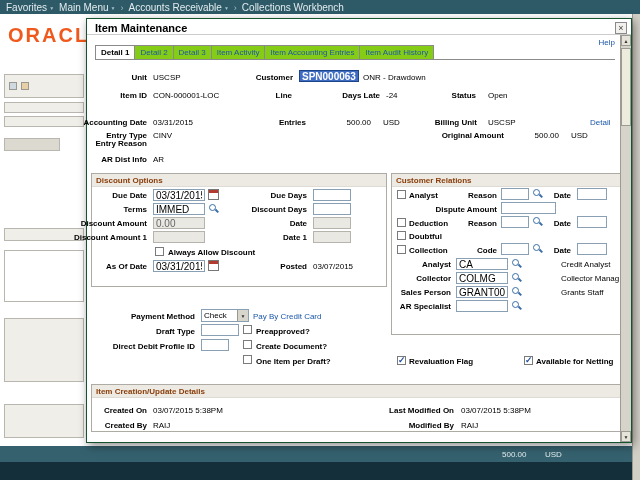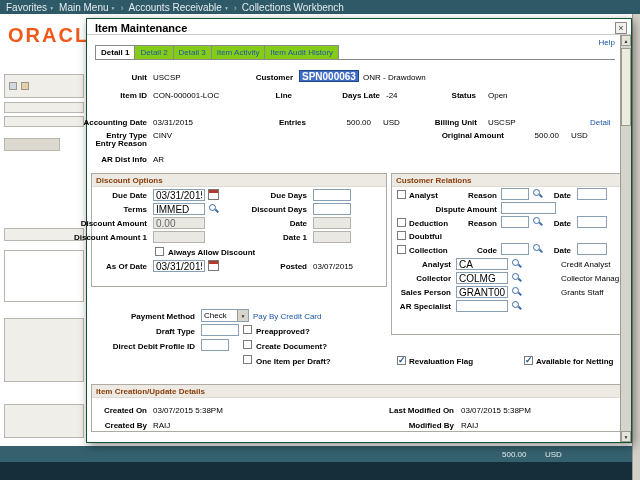--- a/index.html
+++ b/index.html
@@ -109,20 +109,21 @@
       <div id="modal-title">Item Maintenance</div>
       <div id="modal-close"></div>
     </div>
     <div id="help-link" class="link" style="position:absolute">Help</div>
 
     <div id="tabs">
       <span class="tab active">Detail 1</span>
       <span class="tab">Detail 2</span>
       <span class="tab">Detail 3</span>
       <span class="tab">Item Activity</span>
+      <span class="tab">Item Accounting Entries</span>
       <span class="tab">Item Audit History</span>
     </div>
     <div id="tabline"></div>
 
     <span class="lbl" style="right:484px;top:54px">Unit</span>
     <span class="txt" style="left:66px;top:54px">USCSP</span>
     <span class="lbl" style="right:338px;top:54px">Customer</span>
     <input class="inp selblue" style="left: 212px; top: 51px; width: 60px;" value="SPN0000632">
     <span class="txt" style="left:276px;top:54px">ONR - Drawdown</span>
 

